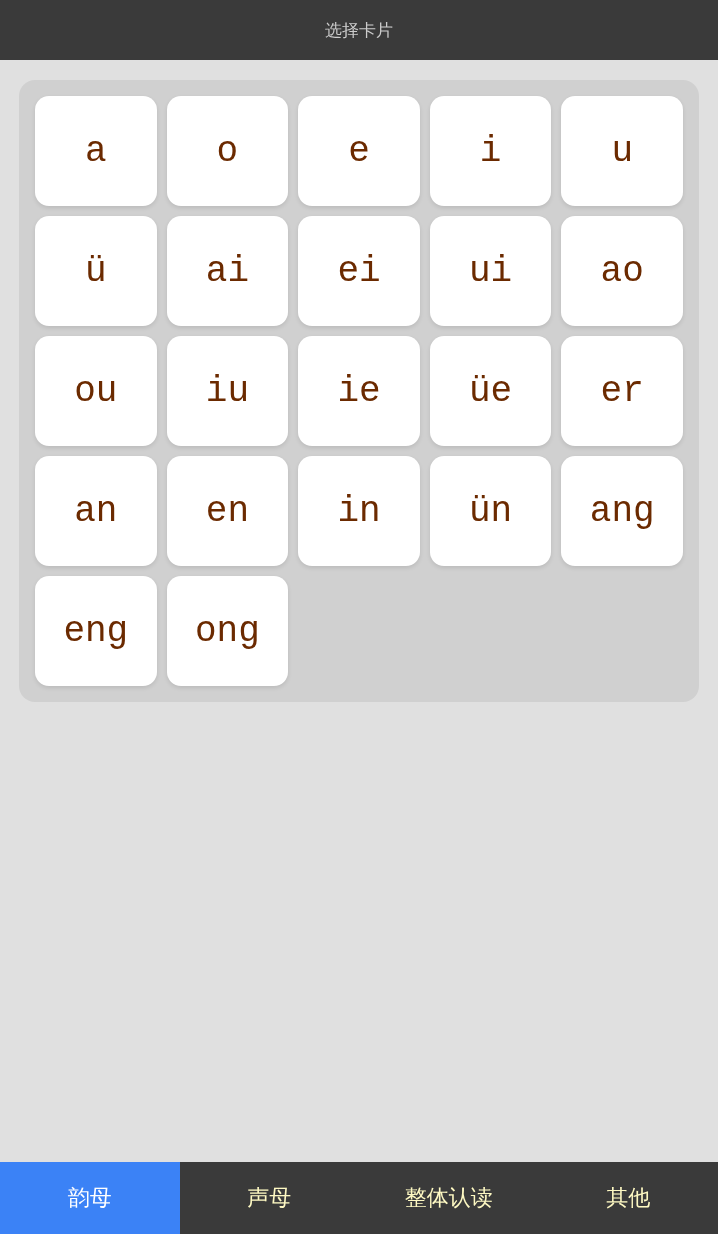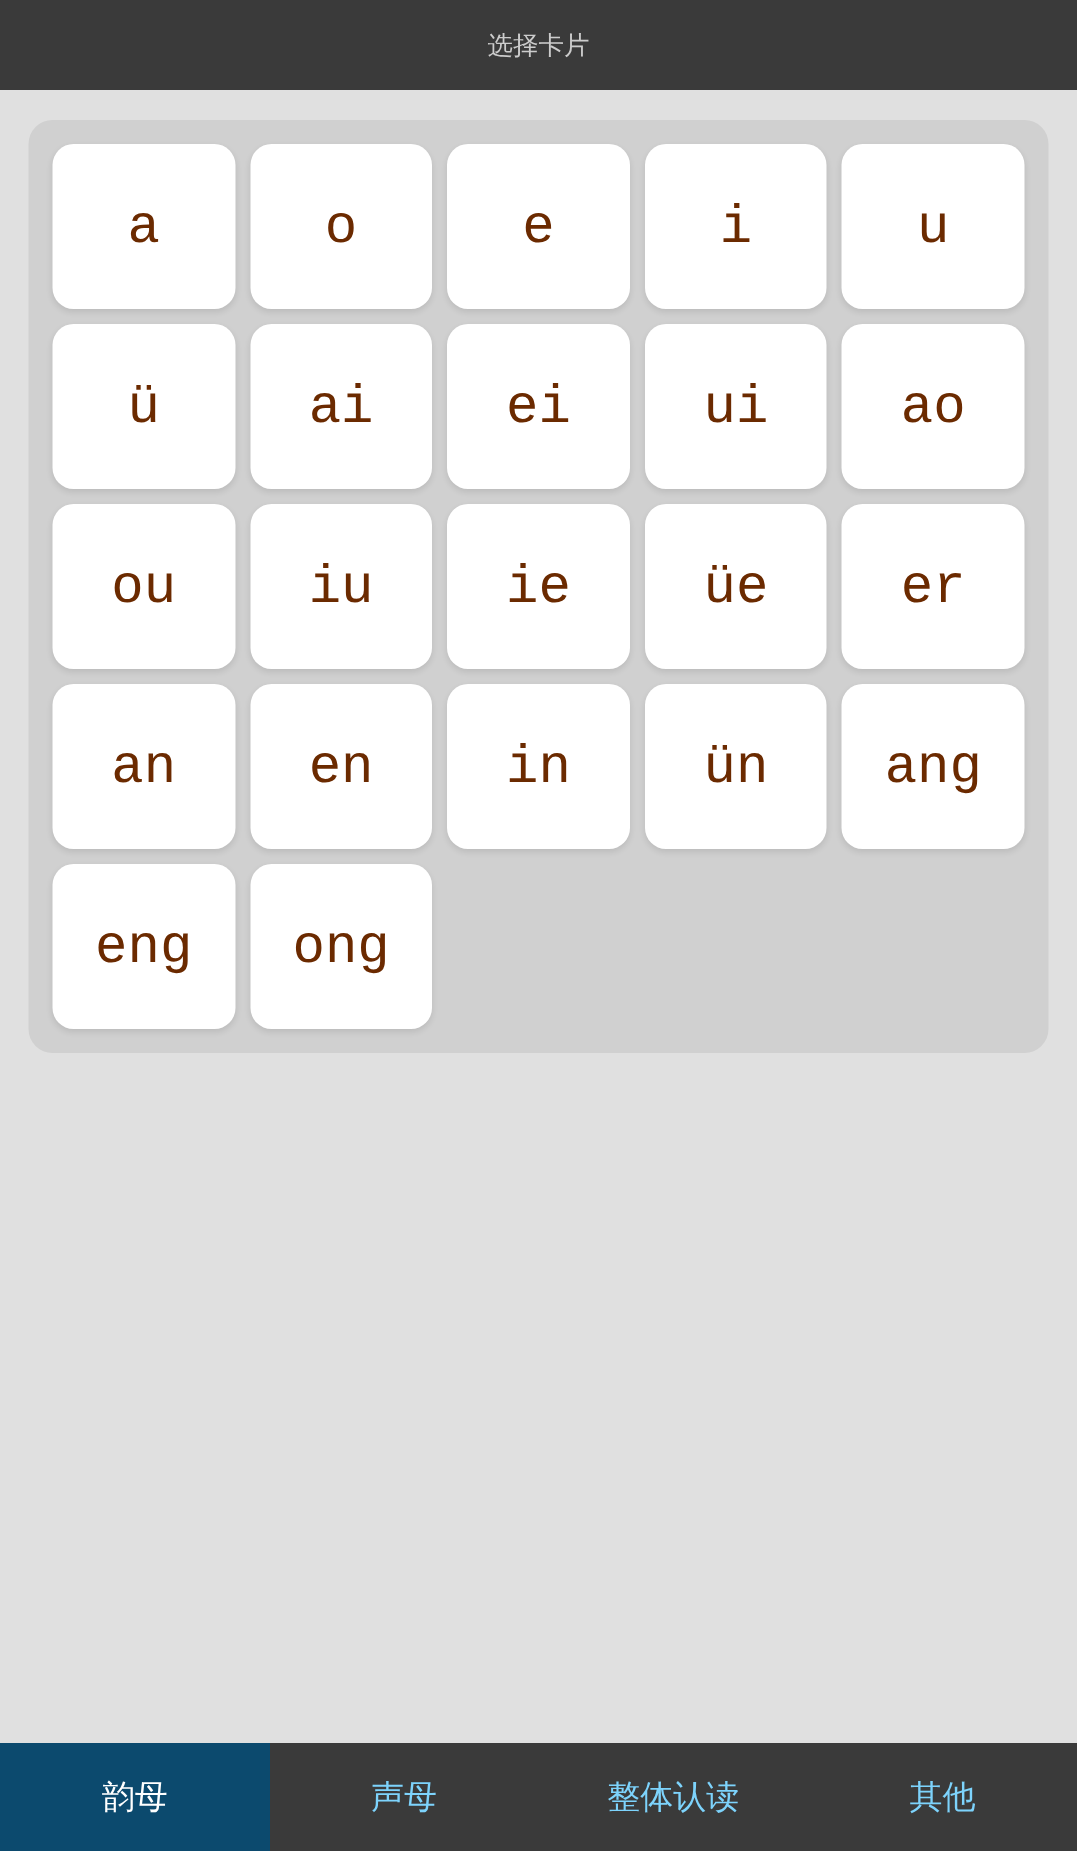--- a/index.html
+++ b/index.html
@@ -85,26 +85,26 @@
       flex: 1;
       display: flex;
       align-items: center;
       justify-content: center;
       cursor: pointer;
       font-family: 'SimSun', 'STSong', serif;
       font-size: 22px;
     }
 
     .nav-item.active {
-      background: #0c4a6e;
+      background: #3b82f6;
       color: #ffffff;
     }
 
     .nav-item:not(.active) {
-      color: #7dd3fc;
+      color: #fef9c3;
     }
   </style>
 </head>
 <body>
 
 <div id="top-bar">
   <span id="top-bar-title">选择卡片</span>
 </div>
 
 <div id="main-content">

